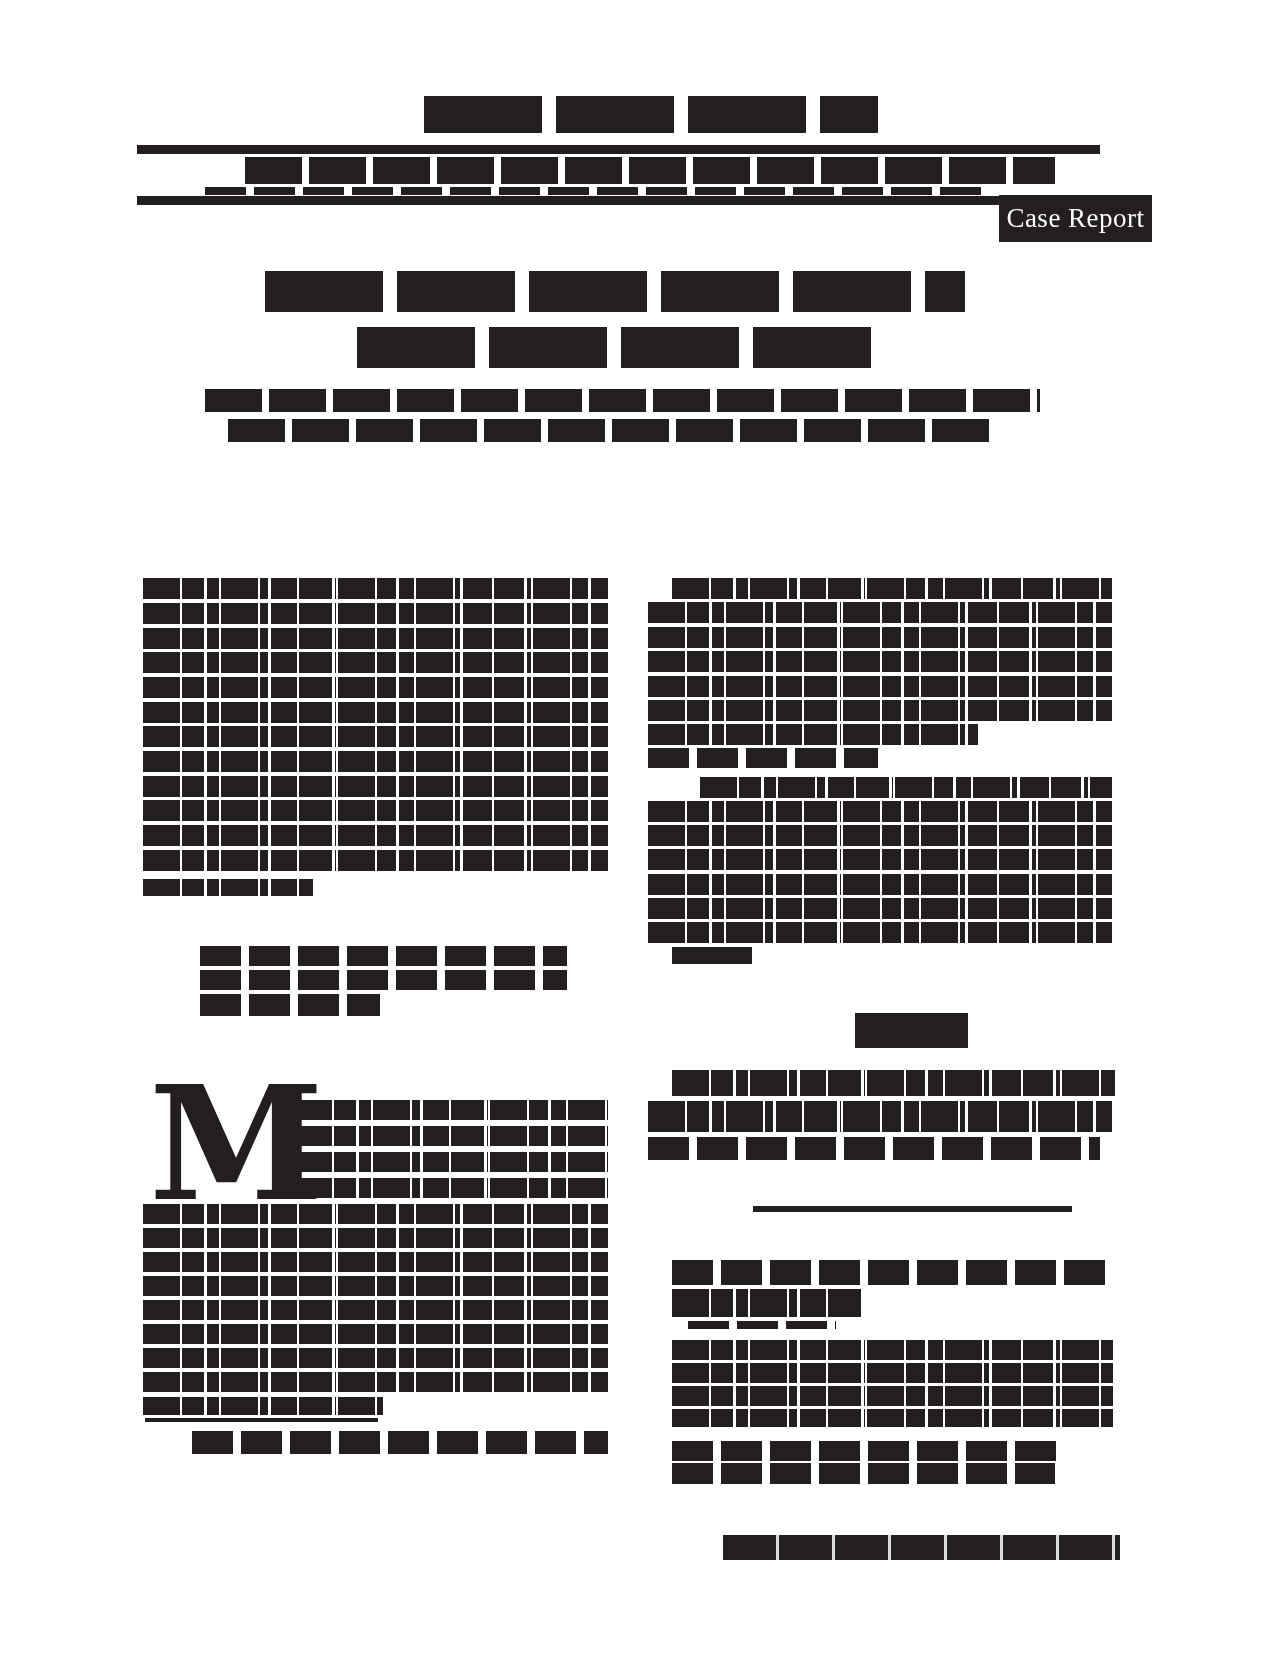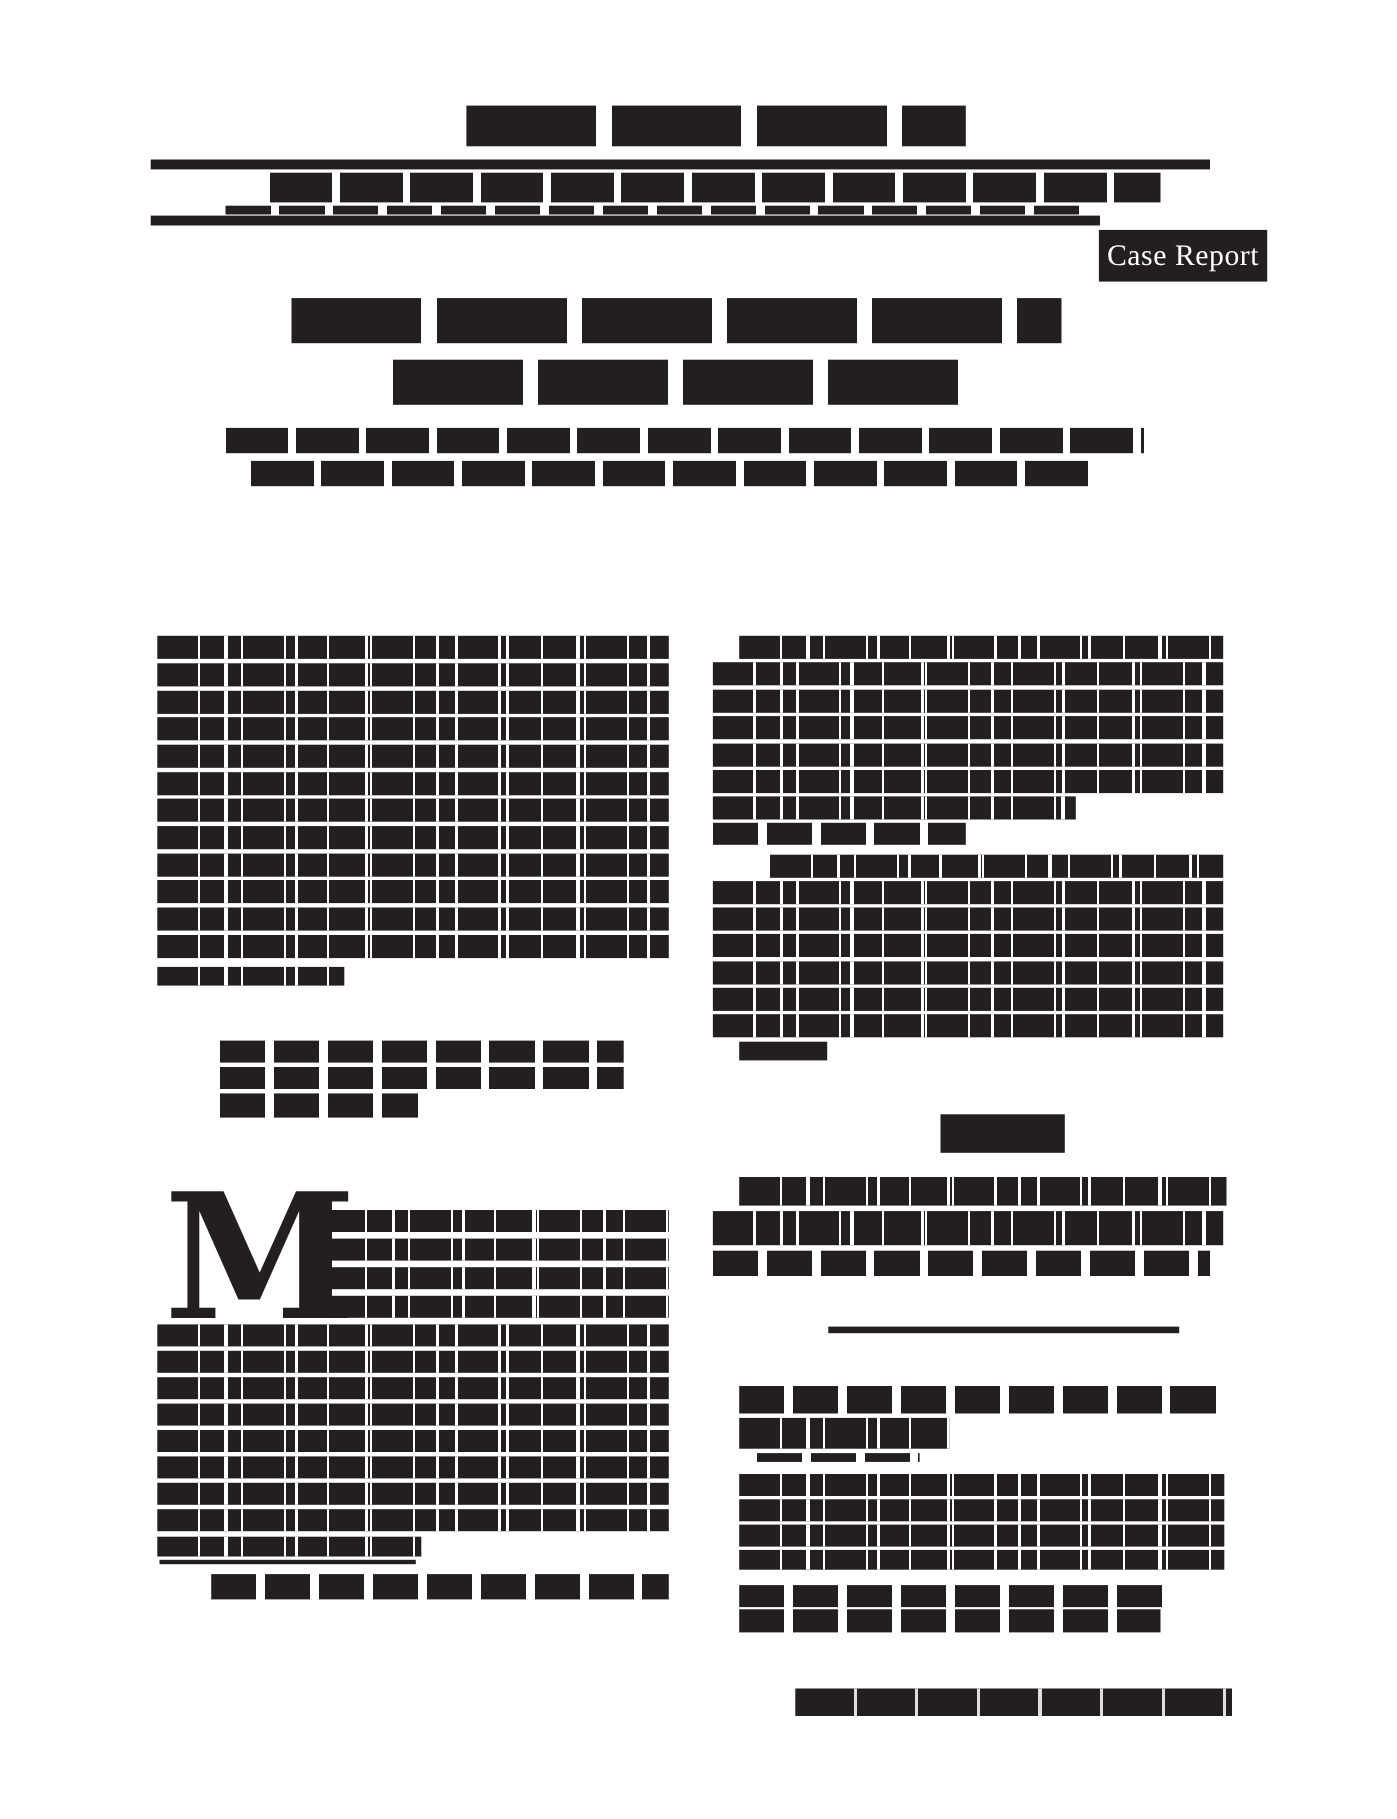--- a/index.html
+++ b/index.html
@@ -25,21 +25,21 @@
     background-image:repeating-linear-gradient(90deg, var(--ink) 0 57px, transparent 57px 64px);
   }
   .words-lg{
     background-image:repeating-linear-gradient(90deg, var(--ink) 0 118px, transparent 118px 132px);
   }
   .footer{
     background-color:var(--ink);
     background-image:repeating-linear-gradient(90deg, transparent 0 53px, rgba(255,255,255,.85) 53px 56px);
   }
   .case-report{
-    position:absolute; left:999px; top:209px; width:153px; height:47px;
+    position:absolute; left:999px; top:195px; width:153px; height:47px;
     background:var(--ink); color:#fff;
     display:flex; align-items:center; justify-content:center;
     font-family:"Liberation Serif", serif; font-size:27px; letter-spacing:.5px;
   }
   .dropcap{
     position:absolute; left:149px; top:1065px;
     font-family:"DejaVu Serif","Liberation Serif", serif;
     font-weight:700; font-size:158px; line-height:1; color:var(--ink);
     letter-spacing:0;
   }

